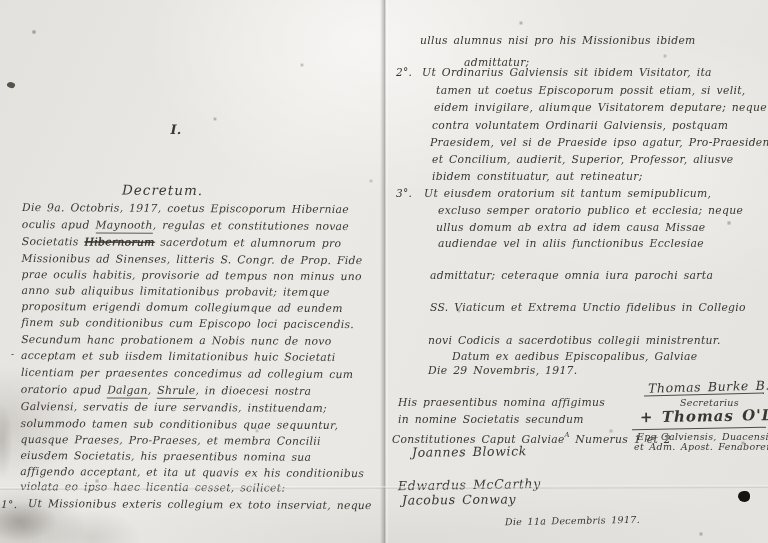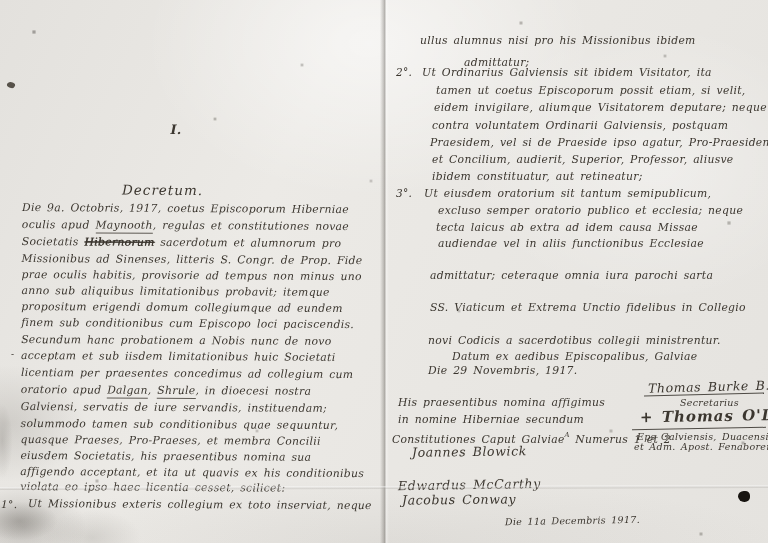--- a/index.html
+++ b/index.html
@@ -97,31 +97,31 @@
     <div class="line" style="left:436px;top:84px;">tamen ut coetus Episcoporum possit etiam, si velit,</div>
     <div class="line" style="left:434px;top:101px;">eidem invigilare, aliumque Visitatorem deputare; neque</div>
     <div class="line" style="left:432px;top:119px;">contra voluntatem Ordinarii Galviensis, postquam</div>
     <div class="line" style="left:430px;top:136px;">Praesidem, vel si de Praeside ipso agatur, Pro-Praesidem</div>
     <div class="line" style="left:432px;top:153px;">et Concilium, audierit, Superior, Professor, aliusve</div>
     <div class="line" style="left:432px;top:170px;">ibidem constituatur, aut retineatur;</div>
 
     <div class="line marginnum" style="left:396px;top:187px;">3°.</div>
     <div class="line" style="left:424px;top:187px;">Ut eiusdem oratorium sit tantum semipublicum,</div>
     <div class="line" style="left:438px;top:204px;">excluso semper oratorio publico et ecclesia; neque</div>
-    <div class="line" style="left:436px;top:221px;">tecta laicus ab extra ad idem causa Missae</div>
+    <div class="line" style="left:436px;top:221px;">ullus domum ab extra ad idem causa Missae</div>
     <div class="line" style="left:438px;top:237px;">audiendae vel in aliis functionibus Ecclesiae</div>
     <div class="line" style="left:430px;top:269px;">admittatur; ceteraque omnia iura parochi sarta</div>
     <div class="line" style="left:430px;top:301px;">SS. Viaticum et Extrema Unctio fidelibus in Collegio</div>
     <div class="line" style="left:428px;top:334px;">novi Codicis a sacerdotibus collegii ministrentur.</div>
 
     <div class="line" style="left:452px;top:350px;">Datum ex aedibus Episcopalibus, Galviae</div>
     <div class="line" style="left:428px;top:364px;">Die 29 Novembris, 1917.</div>
 
     <div class="line" style="left:398px;top:396px;">His praesentibus nomina affigimus</div>
-    <div class="line" style="left:398px;top:413px;">in nomine Hiberniae secundum</div>
+    <div class="line" style="left:398px;top:413px;">in nomine Societatis secundum</div>
     <div class="line" style="left:392px;top:429px;"><span>Constitutiones Caput Galviae</span><sup class="insert">A</sup><span> Numerus 1 et 2</span></div>
 
     <div class="line sig" style="left:412px;top:445px;transform:rotate(-.8deg);">Joannes Blowick</div>
     <div class="line sig" style="left:398px;top:478px;transform:rotate(-1deg);">Edwardus McCarthy</div>
     <div class="line sig" style="left:402px;top:493px;transform:rotate(-.6deg);">Jacobus Conway</div>
     <div class="line small" style="left:505px;top:514px;transform:rotate(-1deg);">Die 11a Decembris 1917.</div>
 
     <div class="line sig" style="left:648px;top:380px;transform:rotate(-1.5deg);">Thomas Burke B.A.</div>
     <div class="rule" style="left:644px;top:394px;width:120px;transform:rotate(-1.5deg);"></div>
     <div class="line small" style="left:680px;top:396px;">Secretarius</div>

